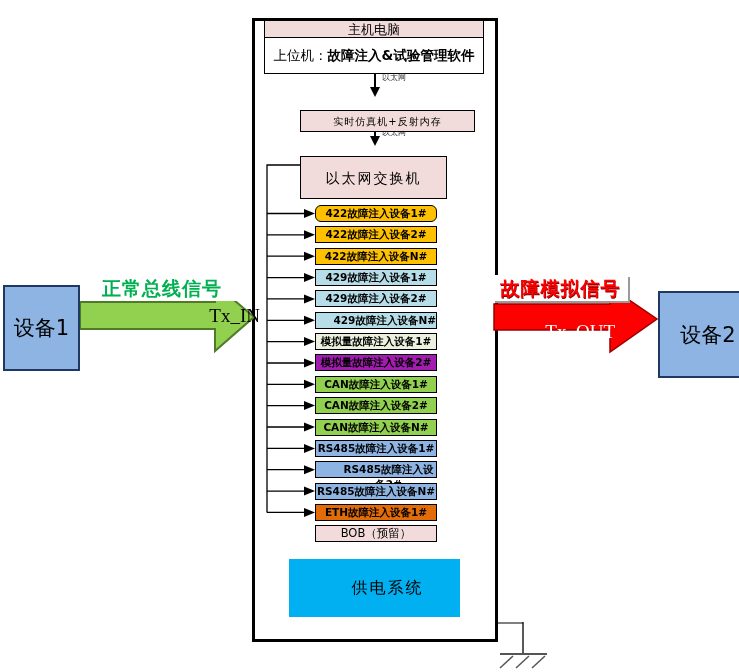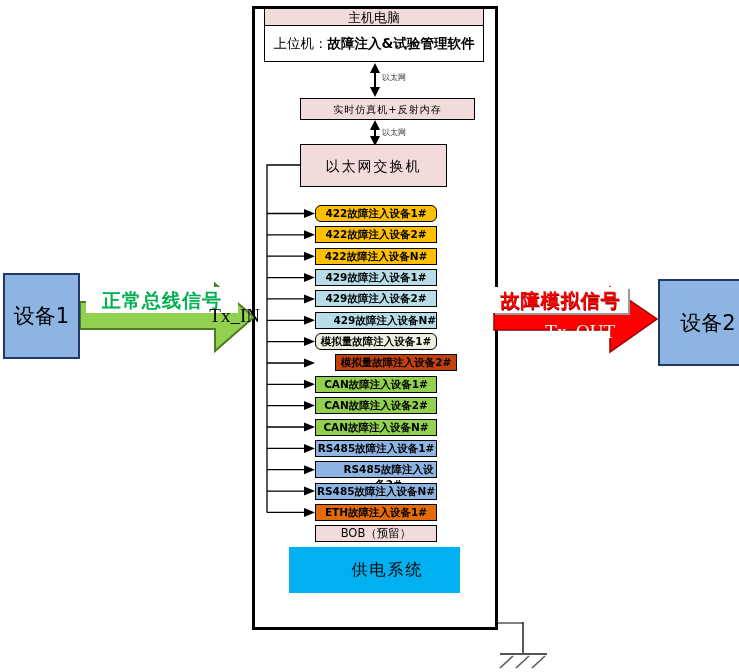--- a/index.html
+++ b/index.html
@@ -1,36 +1,36 @@
 <!DOCTYPE html>
 <html><head>
 <meta charset="utf-8">
 <style>
   html,body{margin:0;padding:0;background:#fff;}
   .canvas{position:relative;width:739px;height:672px;background:#fff;overflow:hidden;
           font-family:"DejaVu Sans","Liberation Sans",sans-serif;}
-  .abs{position:absolute;box-sizing:border-box;}
+  .abs{position:absolute;box-sizing:border-box;margin-top:12px;}
   .outer-box{left:252px;top:6px;width:246px;height:624px;border:3px solid #000;}
   .box{border:1px solid #000;text-align:center;background:#F2DCDB;color:#000;}
   .host-header{left:264px;top:8px;width:220px;height:18px;font-size:13px;line-height:17px;}
   .upper-box{left:264px;top:25px;width:220px;height:37px;background:#fff;font-size:13.5px;line-height:35px;}
   .rtsim-box{left:300px;top:98px;width:175px;height:22px;font-size:10px;line-height:21px;letter-spacing:1px;}
   .switch-box{left:300px;top:144px;width:147px;height:43px;font-size:14px;line-height:42px;letter-spacing:2px;}
   .eth-label{position:absolute;font-size:8px;color:#333;line-height:8px;}
   #device-list .device-box{position:absolute;left:315px;width:122px;height:17px;border:1px solid #000;
       box-sizing:border-box;text-align:center;font-size:10.5px;font-weight:600;line-height:15px;color:#000;}
   #device-list .device-box.bob{font-weight:400;font-size:11.5px;}
-  .power-box{left:289px;top:547px;width:171px;height:46px;background:#00B0F0;display:flex;
+  .power-box{left:289px;top:547px;width:171px;height:58px;background:#00B0F0;display:flex;
              align-items:center;justify-content:center;font-size:16px;letter-spacing:2px;color:#000;padding-left:26px;}
   .endpoint{background:#8DB4E2;border:2px solid #1F3864;display:flex;align-items:center;
             justify-content:center;font-size:21px;color:#000;}
   .dev1{left:3px;top:273px;width:77px;height:86px;}
   .dev2{left:658px;top:279px;width:100px;height:87px;}
   .sig-title{position:absolute;height:26px;line-height:26px;text-align:center;font-size:19px;
-             font-weight:bold;background:#fff;letter-spacing:1px;margin-top:12px;}
+             font-weight:bold;background:#fff;letter-spacing:1px;}
   .sig-title.in{left:86px;top:275px;width:152px;color:#00B050;}
   .sig-title.out{left:493px;top:275px;width:135px;color:#FF0000;box-shadow:2px 2px 0 #9a9a9a;
                  text-shadow:0.5px 0.5px 0 #7f0000;}
   .sig-sub{position:absolute;height:26px;line-height:26px;text-align:right;font-size:19px;
            font-family:"Liberation Serif","DejaVu Serif",serif;}
   .sig-sub.in{left:120px;top:303px;width:140px;color:#000;}
   .sig-sub.out{left:495px;top:303px;width:120px;color:#fff;margin-top:16px;}
   svg{position:absolute;left:0;top:0;pointer-events:none;}
 </style>
 </head>
@@ -110,22 +110,22 @@
 
   <div class="abs box switch-box">以太网交换机</div>
 
   <div id="device-list">
       <div class="device-box" style="top: 205px; background: rgb(255, 192, 0); border-radius: 6px;">422故障注入设备1#</div>
       <div class="device-box" style="top: 226.35px; background: rgb(255, 192, 0);">422故障注入设备2#</div>
       <div class="device-box" style="top: 247.7px; background: rgb(255, 192, 0);">422故障注入设备N#</div>
       <div class="device-box" style="top: 269.05px; background: rgb(183, 222, 232);">429故障注入设备1#</div>
       <div class="device-box" style="top: 290.4px; background: rgb(183, 222, 232);">429故障注入设备2#</div>
       <div class="device-box" style="top: 311.75px; background: rgb(183, 222, 232); text-align: right;">429故障注入设备N#</div>
-      <div class="device-box" style="top: 333.1px; background: rgb(235, 241, 222); border-radius: 6px;">模拟量故障注入设备1#</div>
-      <div class="device-box" style="top: 354.45px; background: #c2410c; margin-left: 20px;">模拟量故障注入设备2#</div>
+      <div class="device-box" style="top: 333.1px; background: rgb(235, 241, 222);">模拟量故障注入设备1#</div>
+      <div class="device-box" style="top: 354.45px; background: #a21caf;">模拟量故障注入设备2#</div>
       <div class="device-box" style="top: 375.8px; background: rgb(146, 208, 80);">CAN故障注入设备1#</div>
       <div class="device-box" style="top: 397.15px; background: rgb(146, 208, 80);">CAN故障注入设备2#</div>
       <div class="device-box" style="top: 418.5px; background: rgb(146, 208, 80);">CAN故障注入设备N#</div>
       <div class="device-box" style="top: 439.85px; background: rgb(141, 180, 226);">RS485故障注入设备1#</div>
       <div class="device-box" style="top: 461.2px; background: rgb(141, 180, 226); padding-left: 25px;">RS485故障注入设备2#</div>
       <div class="device-box" style="top: 482.55px; background: rgb(141, 180, 226);">RS485故障注入设备N#</div>
       <div class="device-box" style="top: 503.9px; background: rgb(227, 108, 9);">ETH故障注入设备1#</div>
       <div class="device-box bob" style="top: 525.25px; background: rgb(242, 220, 219);">BOB（预留）</div>
     </div>
 

